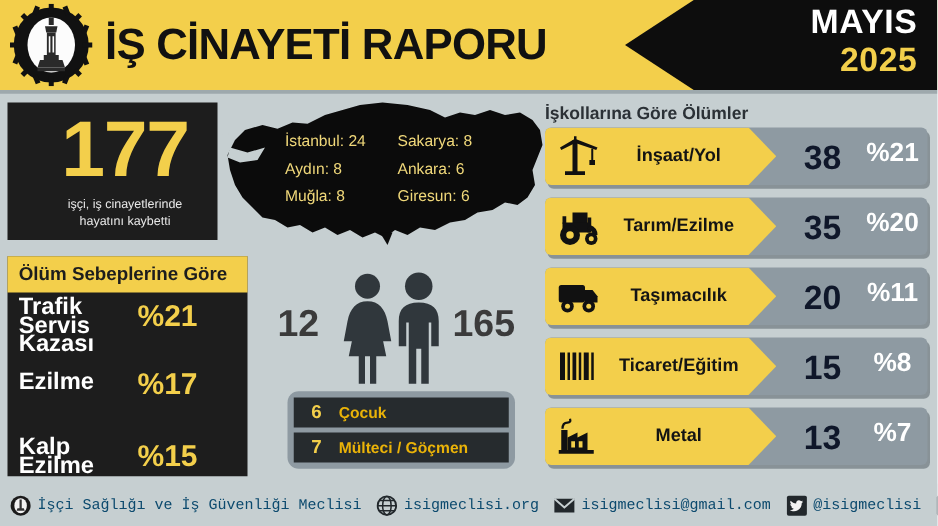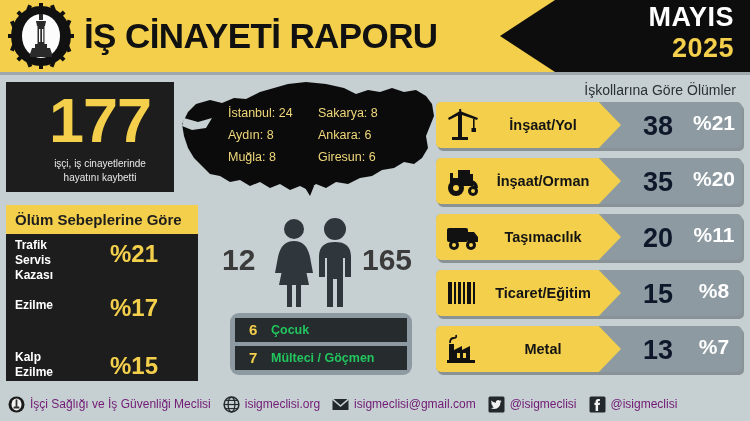--- a/index.html
+++ b/index.html
@@ -112,21 +112,21 @@
   }
   .cause-row {
     position: relative;
     height: 44px;
     margin-top: 4px;
   }
   .cause-row .cname {
     position: absolute;
     left: 9px; top: 0;
     width: 92px;
-    font-size: 12px;
+    font-size: 19px;
     font-weight: bold;
     color: #ffffff;
     line-height: 15px;
   }
   .cause-row .cpct {
     position: absolute;
     left: 104px; top: 2px;
     font-size: 24px;
     font-weight: bold;
     color: #f3cf4b;
@@ -203,32 +203,32 @@
     font-size: 15px;
     font-weight: bold;
     color: #f3cf4b;
     line-height: 24px;
   }
   .substat-row .slabel {
     position: absolute;
     left: 36px; top: 0;
     font-size: 12.5px;
     font-weight: bold;
-    color: #22c55e;
+    color: #eab308;
     line-height: 24px;
   }
 
   
   .sectors-title {
     position: absolute;
     left: 436px; top: 82px;
     width: 300px;
-    text-align: right;
+    text-align: left;
     font-size: 14px;
-    font-weight: normal;
+    font-weight: bold;
     color: #2b3136;
   }
   .bar {
     position: absolute;
     left: 436px;
     width: 306px; height: 50px;
   }
   .bar-grey {
     position: absolute;
     left: 0; top: 0;
@@ -297,23 +297,24 @@
     align-items: center;
     padding-left: 8px;
   }
   .foot-item {
     display: flex;
     align-items: center;
     margin-right: 12px;
   }
   .foot-item .ftext {
     font-size: 12px;
-    color: #701a75;
+    color: #0c4a6e;
     margin-left: 5px;
     white-space: nowrap;
+    font-family: Liberation Mono, monospace;
   }
   .foot-ico { width: 17px; height: 17px; display: block; }
   .top-strip {
     position: absolute;
     left: 0; top: 72px;
     width: 750px; height: 3px;
     background: #9ea9ad;
   }
 </style>
 </head>
@@ -487,21 +488,21 @@
           <rect x="26" y="10" width="3" height="12"></rect>
           <path d="M28 16 q6 2 6 8 h-4 q0 -4 -4 -5 z"></path>
           <circle cx="12" cy="24" r="8"></circle>
           <circle cx="29" cy="27" r="5"></circle>
           <rect x="6" y="9" width="3" height="6"></rect>
         </g>
         <circle cx="12" cy="24" r="3" fill="#f3cf4b"></circle>
         <circle cx="29" cy="27" r="2" fill="#f3cf4b"></circle>
       </svg>
     </div>
-    <div class="bar-label">İnşaat/Orman</div>
+    <div class="bar-label">Tarım/Ezilme</div>
     <div class="bar-count">35</div>
     <div class="bar-pct">%20</div>
   </div>
 
   <div class="bar b2">
     <div class="bar-grey"></div>
     <div class="bar-yellow"></div>
     <div class="bar-icon">
       <svg width="36" height="34" viewBox="0 0 36 34">
         <g fill="#111">

